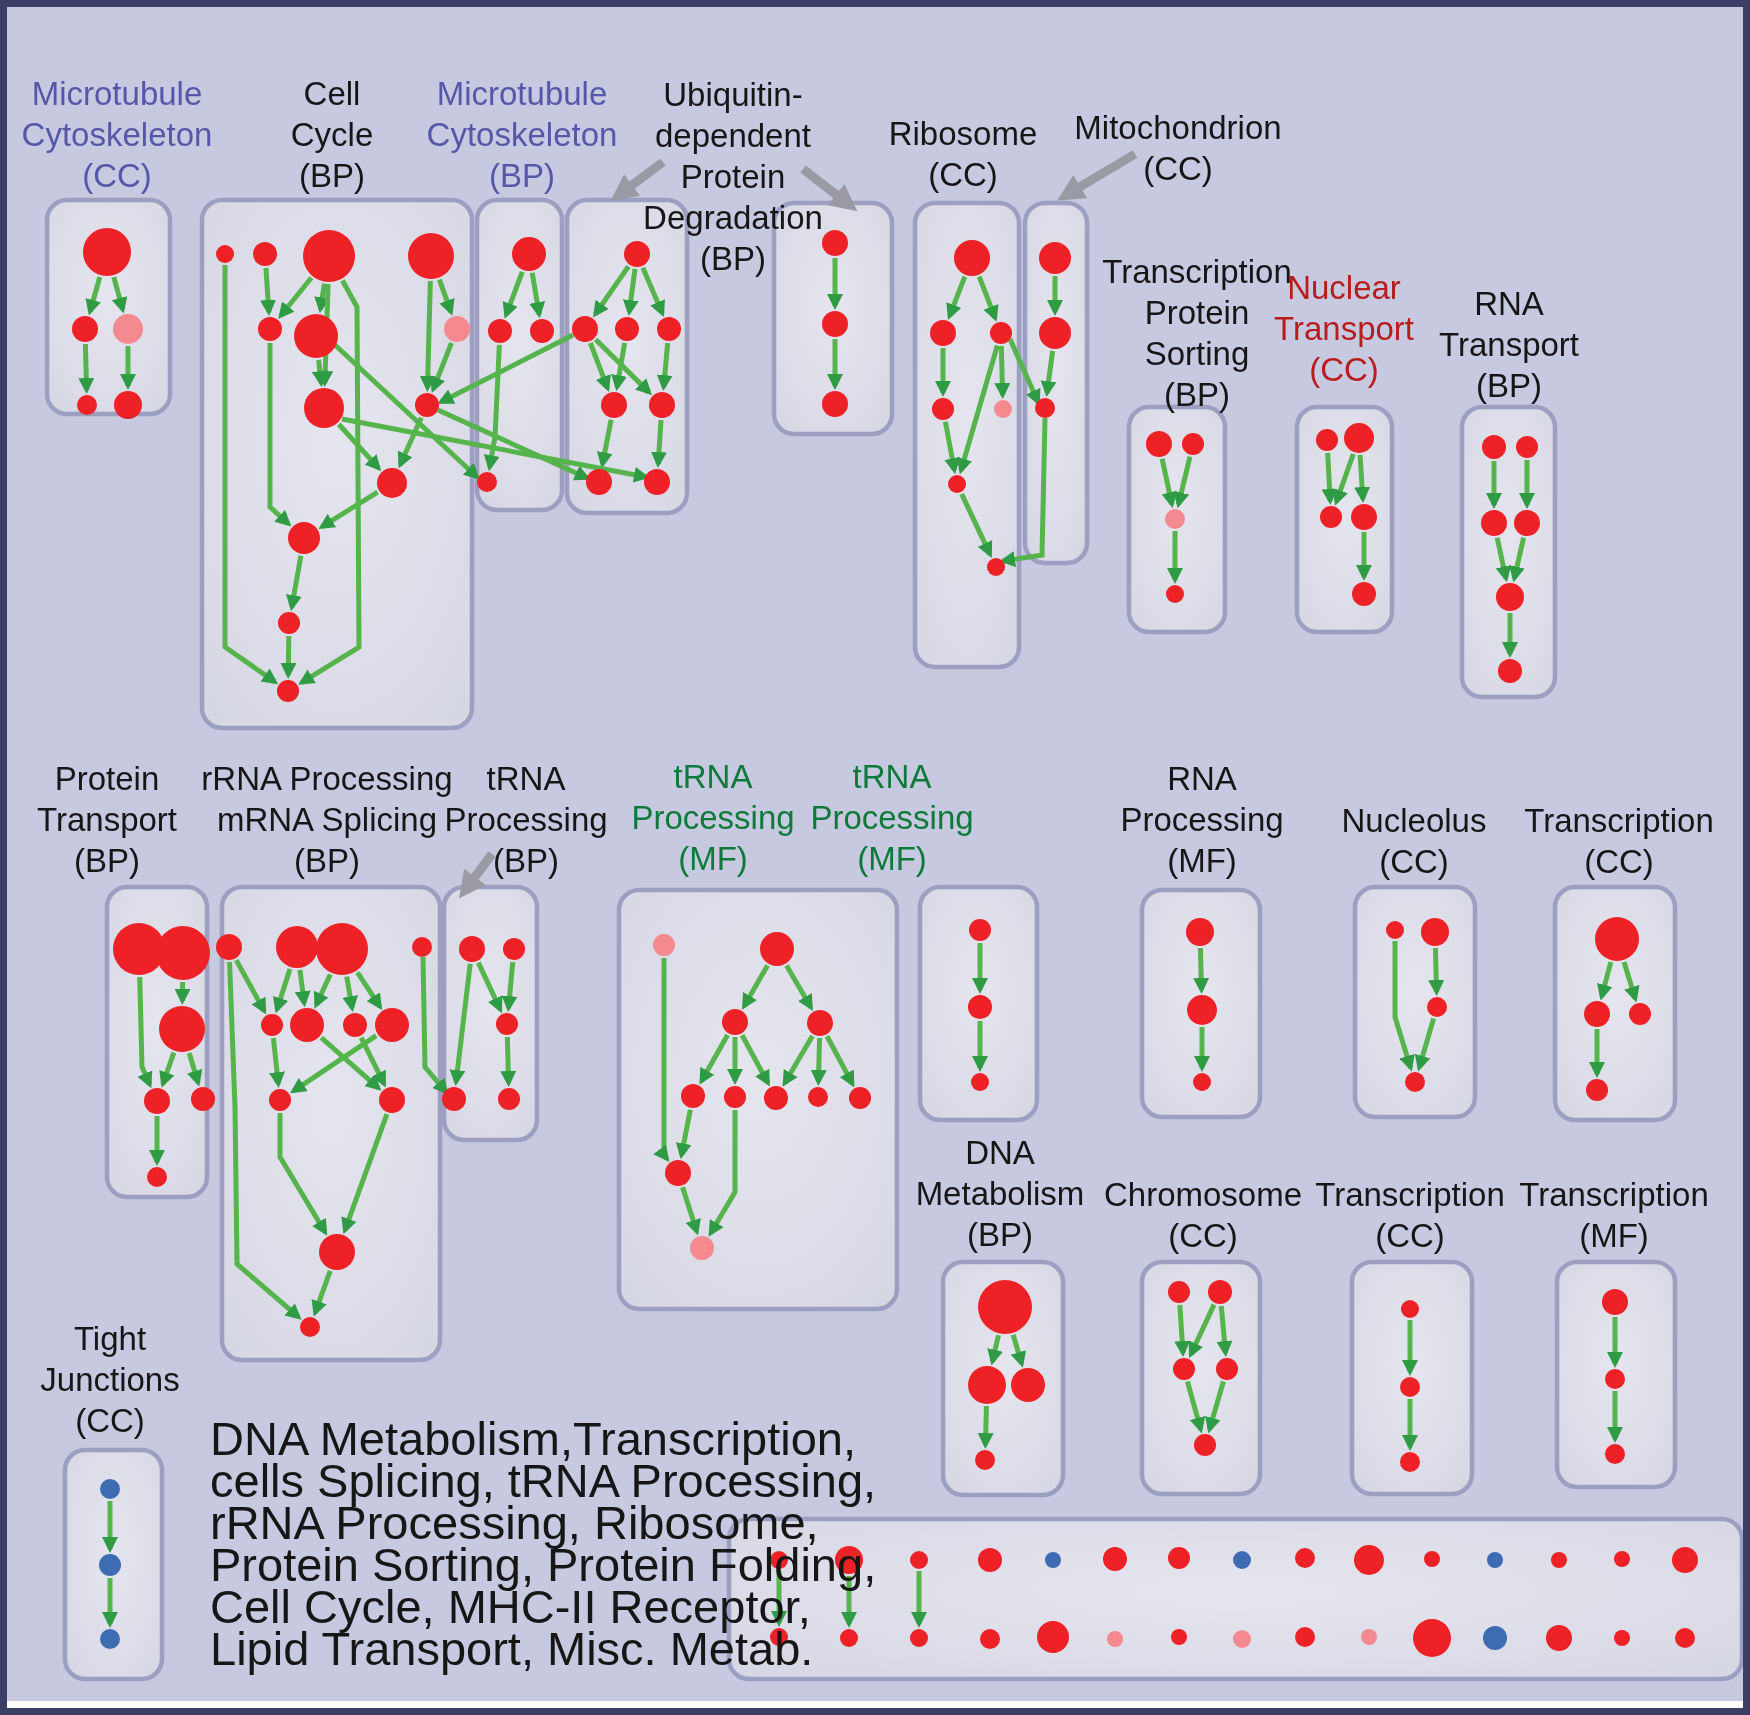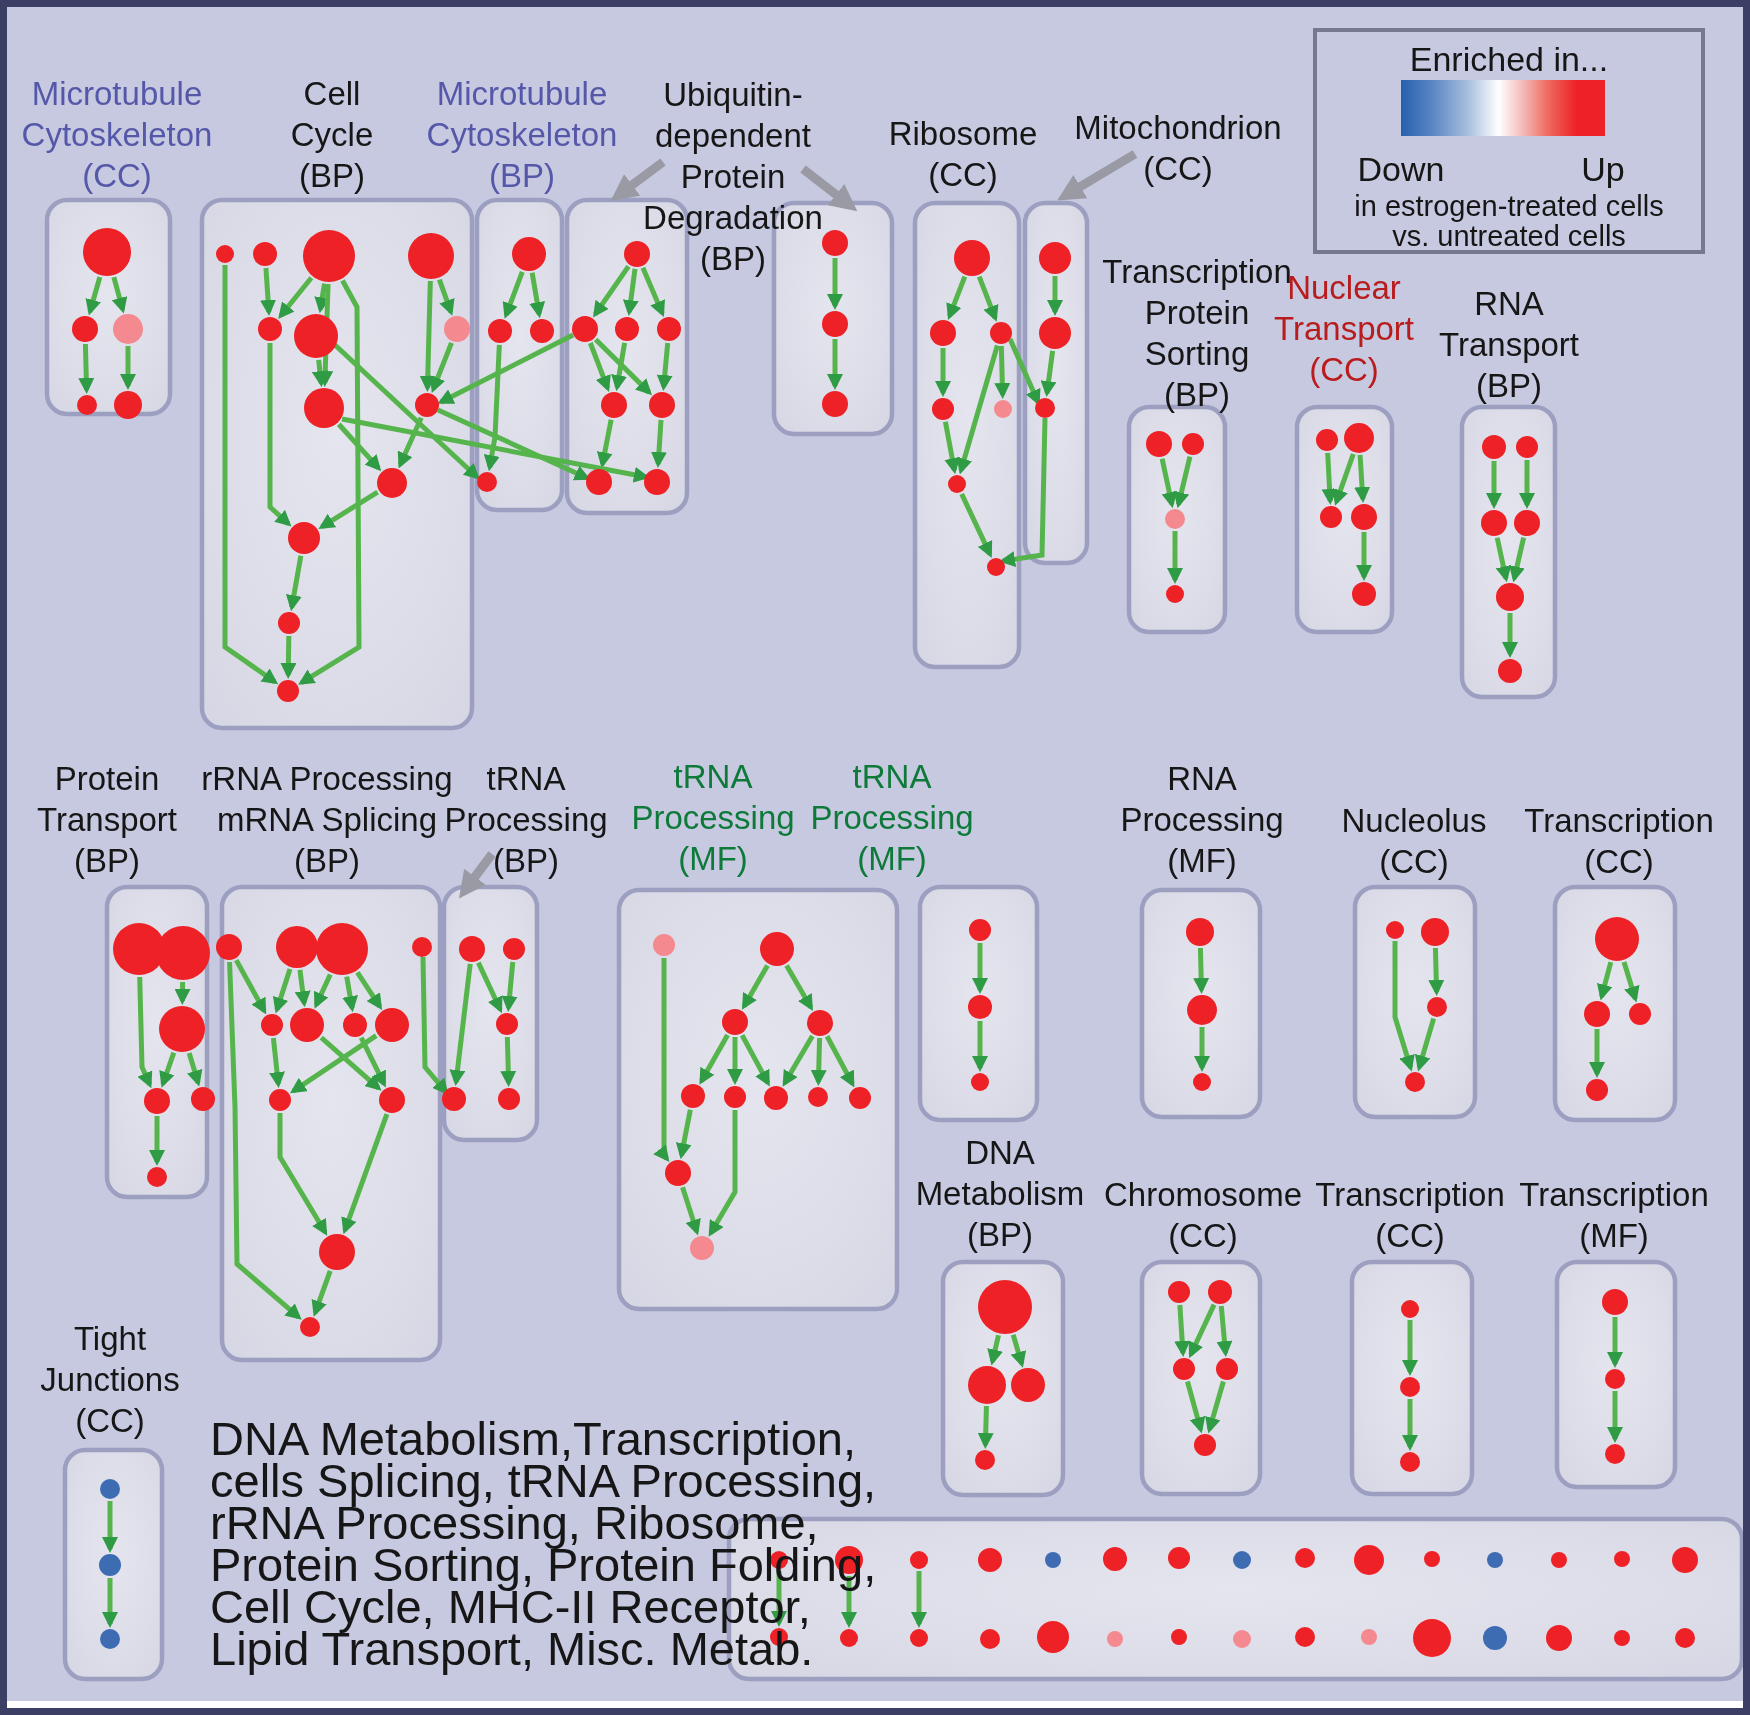--- a/index.html
+++ b/index.html
@@ -478,23 +478,15 @@
         <div>(CC)</div>
       </div>
       <div class="misc-line" style="left: 203px; top: 1411px;">DNA Metabolism,Transcription,</div>
       <div class="misc-line" style="left: 203px; top: 1453px;">cells Splicing, tRNA Processing,</div>
       <div class="misc-line" style="left: 203px; top: 1495px;">rRNA Processing, Ribosome,</div>
       <div class="misc-line" style="left: 203px; top: 1537px;">Protein Sorting, Protein Folding,</div>
       <div class="misc-line" style="left: 203px; top: 1579px; text-align: right;">Cell Cycle, MHC-II Receptor,</div>
       <div class="misc-line" style="left: 203px; top: 1621px;">Lipid Transport, Misc. Metab.</div>
     </div>
 
-  <div class="legend">
-    <div class="legend-title">Enriched in...</div>
-    <div class="legend-gradient"></div>
-    <div class="legend-down">Down</div>
-    <div class="legend-up">Up</div>
-    <div class="legend-sub1">in estrogen-treated cells</div>
-    <div class="legend-sub2">vs. untreated cells</div>
-  </div>
 
   <div class="bottom-strip"></div>
 </div>
 
 </body></html>

